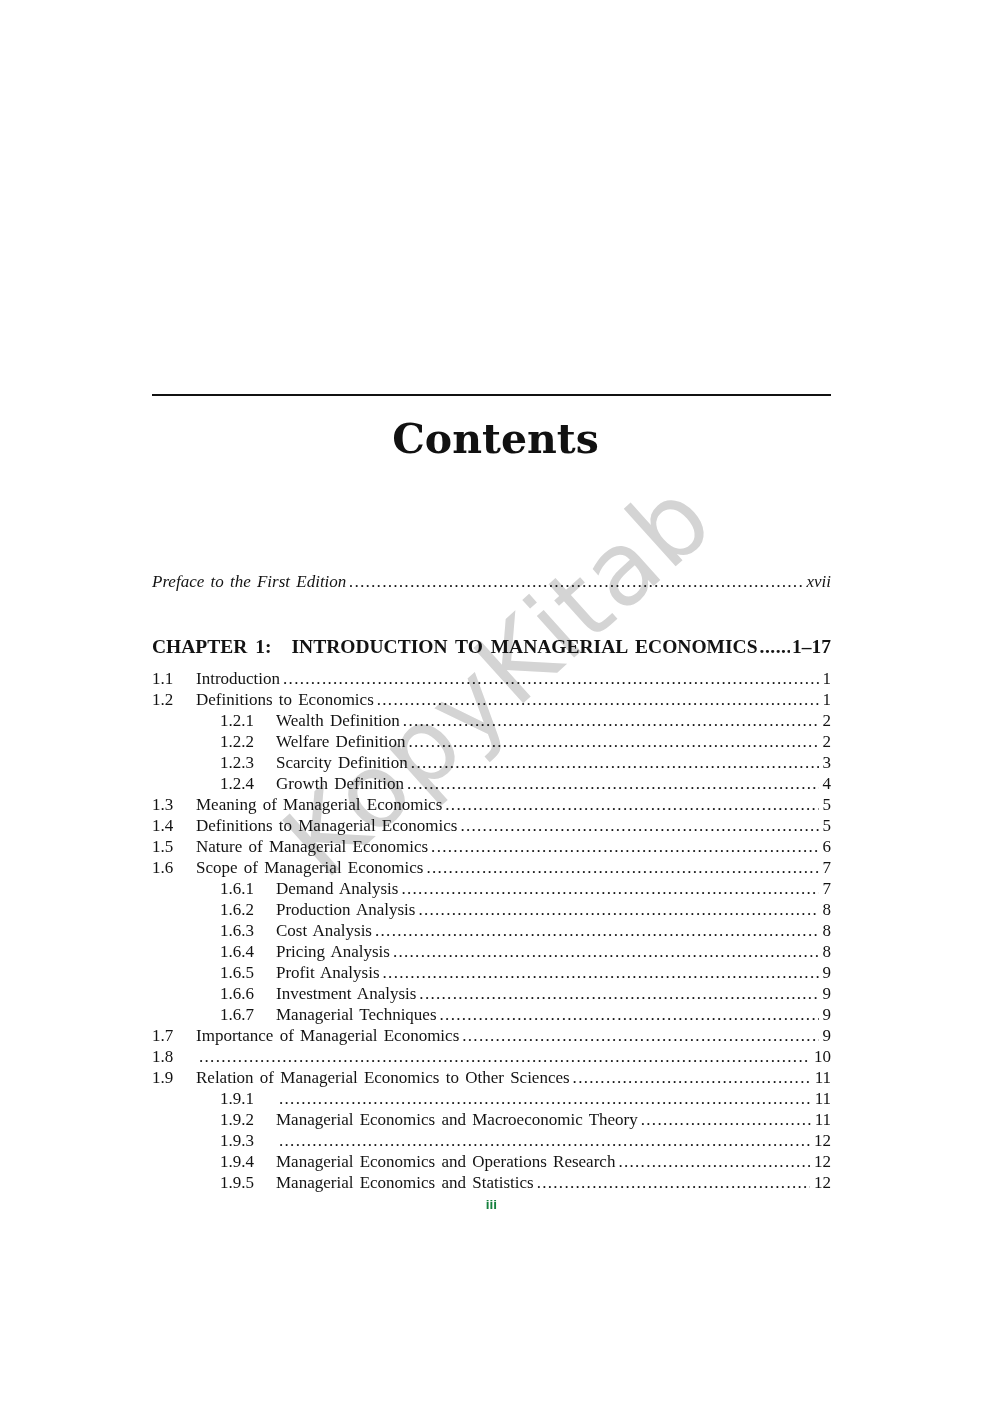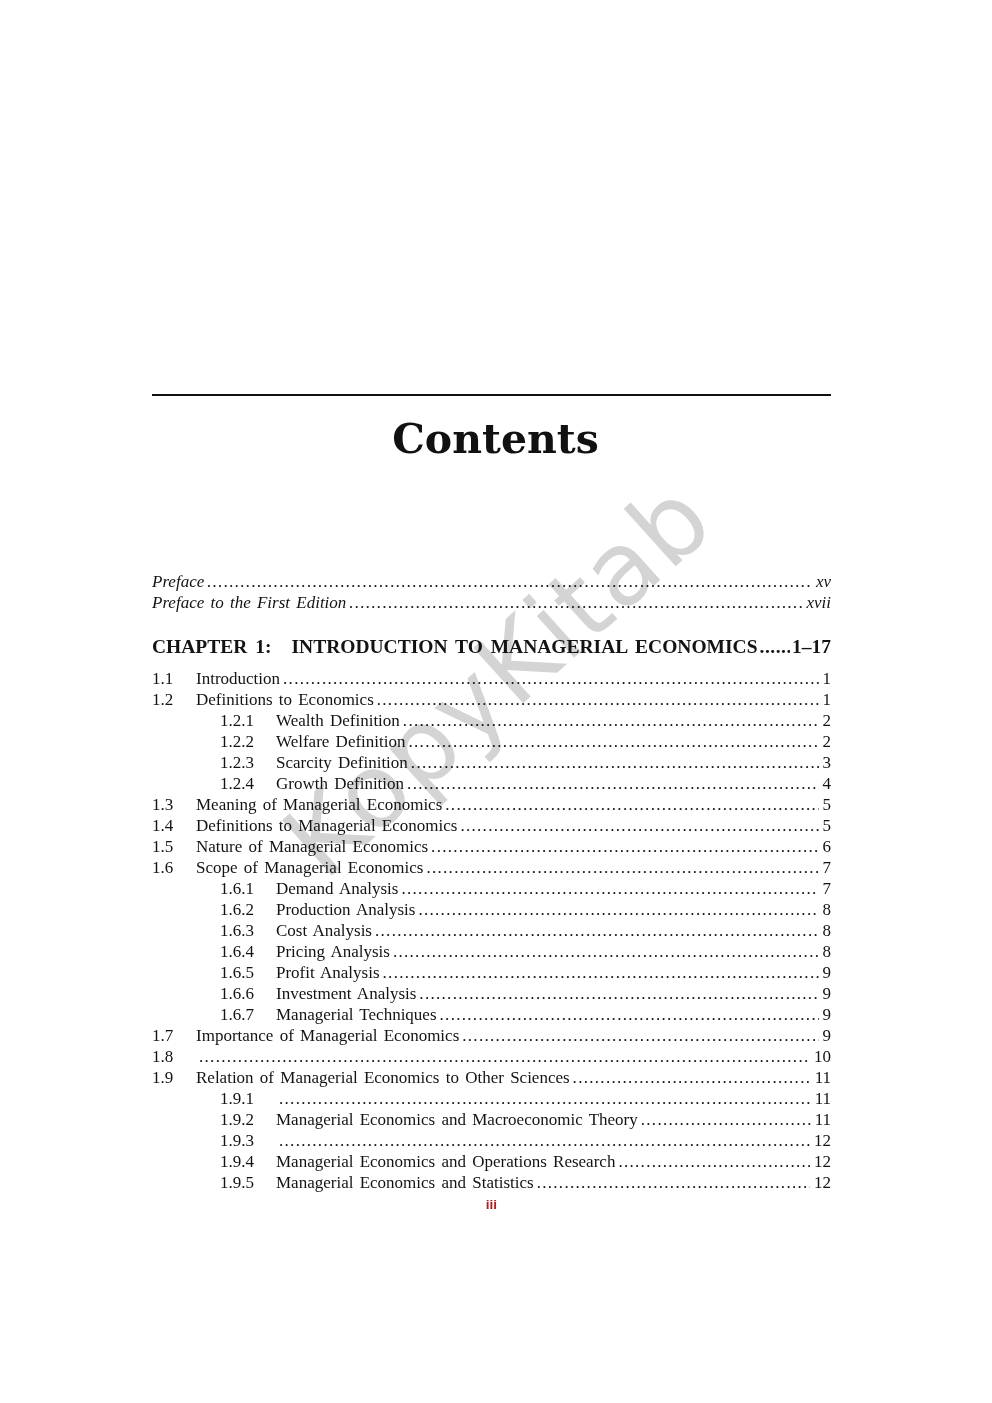--- a/index.html
+++ b/index.html
@@ -89,41 +89,36 @@
   .chapter-heading .chap-label { margin-right: 20px; }
   .chapter-heading .leader::after { letter-spacing: 0.5px; margin-left: 2px; }
   .chapter-heading .pg { margin-left: 2px; }
 
   .footer {
     left: 152px; top: 1197px; width: 679px;
     text-align: center;
     font-family: "Liberation Sans", sans-serif;
     font-weight: bold;
     font-size: 13.5px;
-    color: #b91c1c;
+    color: #15803d;
     z-index: 1;
   }
 </style>
 </head>
 <body>
 
 <div>
 
   <div class="layer watermark">KopyKitab</div>
 
   <div class="layer rule"></div>
 
   <div class="layer page-title">Contents</div>
 
   <div class="layer front-matter">
-      <div class="row fm">
-        <span class="txt">Preface</span>
-        <span class="leader"></span>
-        <span class="pg">xv</span>
-      </div>
       <div class="row fm">
         <span class="txt">Preface to the First Edition</span>
         <span class="leader"></span>
         <span class="pg">xvii</span>
       </div>
     </div>
 
   <div class="layer chapter-heading-wrap">
     <div class="chapter-heading">
       <span class="chap-label">CHAPTER 1:</span>

